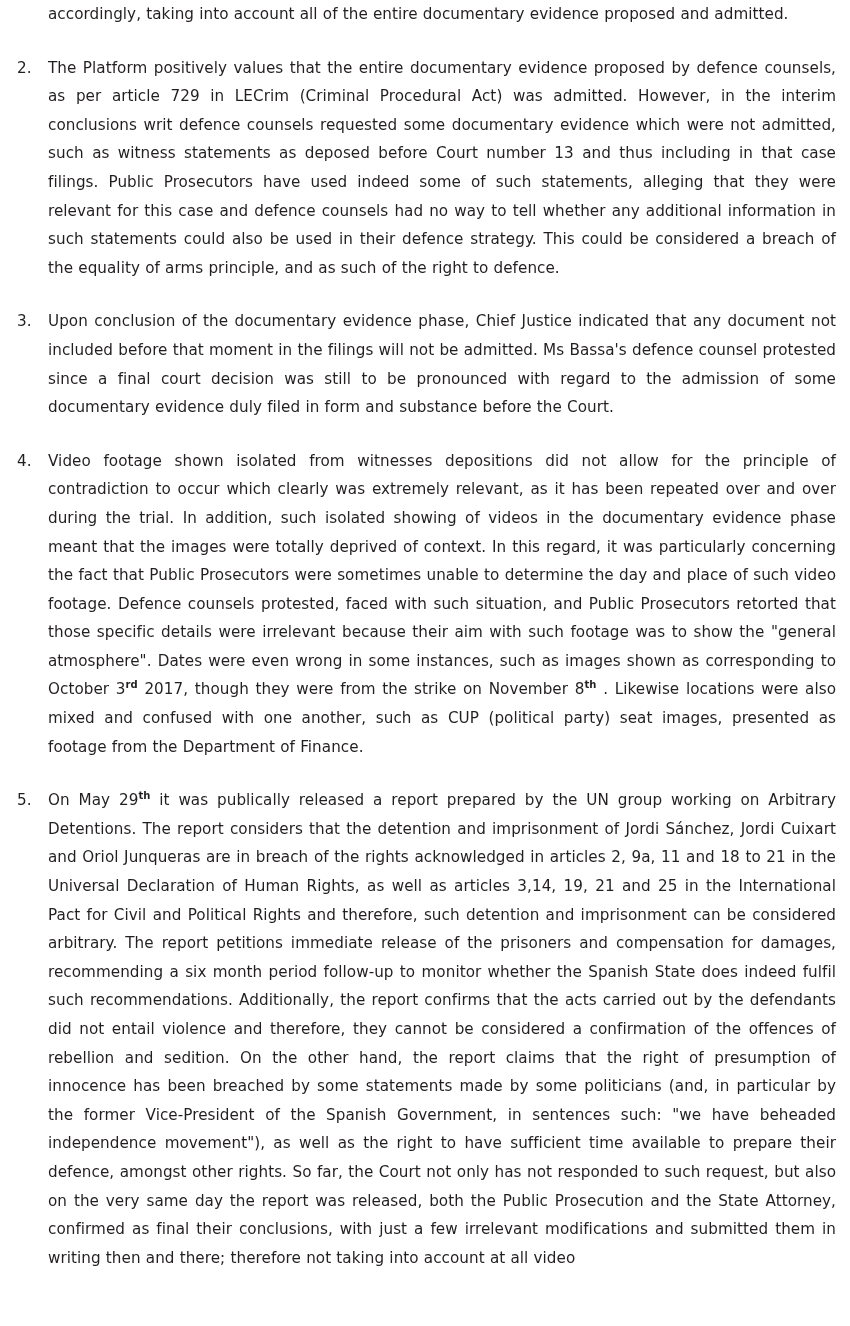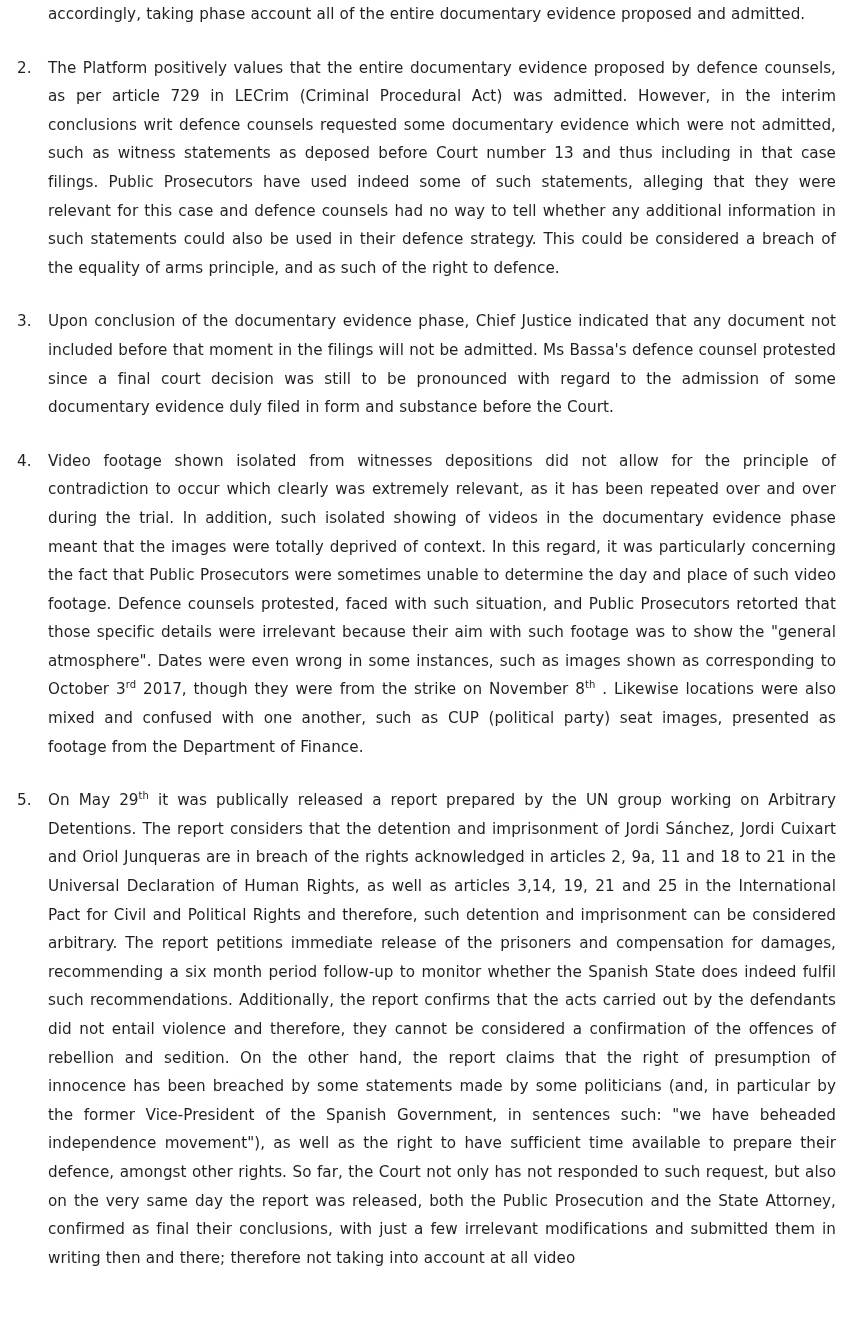--- a/index.html
+++ b/index.html
@@ -51,33 +51,34 @@
     display: flex;
     align-items: flex-start;
   }
   .continuation-wrap .marker {
     visibility: hidden;
   }
   sup {
     font-size: 0.66em;
     vertical-align: super;
     line-height: 0;
+    font-weight: bold;
   }
   .last-para .body-text {
     text-align: justify;
   }
 </style>
 </head>
 <body>
 
 <div class="page">
 
   <div class="para continuation-wrap">
     <div class="marker">&nbsp;</div>
-    <div class="body-text">accordingly, taking phase account all of the entire documentary evidence proposed and admitted.</div>
+    <div class="body-text">accordingly, taking into account all of the entire documentary evidence proposed and admitted.</div>
   </div>
 
   <div class="para">
     <div class="marker">2.</div>
     <div class="body-text">The Platform positively values that the entire documentary evidence proposed by defence counsels, as per article 729 in LECrim (Criminal Procedural Act) was admitted. However, in the interim conclusions writ defence counsels requested some documentary evidence which were not admitted, such as witness statements as deposed before Court number 13 and thus including in that case filings. Public Prosecutors have used indeed some of such statements, alleging that they were relevant for this case and defence counsels had no way to tell whether any additional information in such statements could also be used in their defence strategy. This could be considered a breach of the equality of arms principle, and as such of the right to defence.</div>
   </div>
 
   <div class="para">
     <div class="marker">3.</div>
     <div class="body-text">Upon conclusion of the documentary evidence phase, Chief Justice indicated that any document not included before that moment in the filings will not be admitted. Ms Bassa's defence counsel protested since a final court decision was still to be pronounced with regard to the admission of some documentary evidence duly filed in form and substance before the Court.</div>

